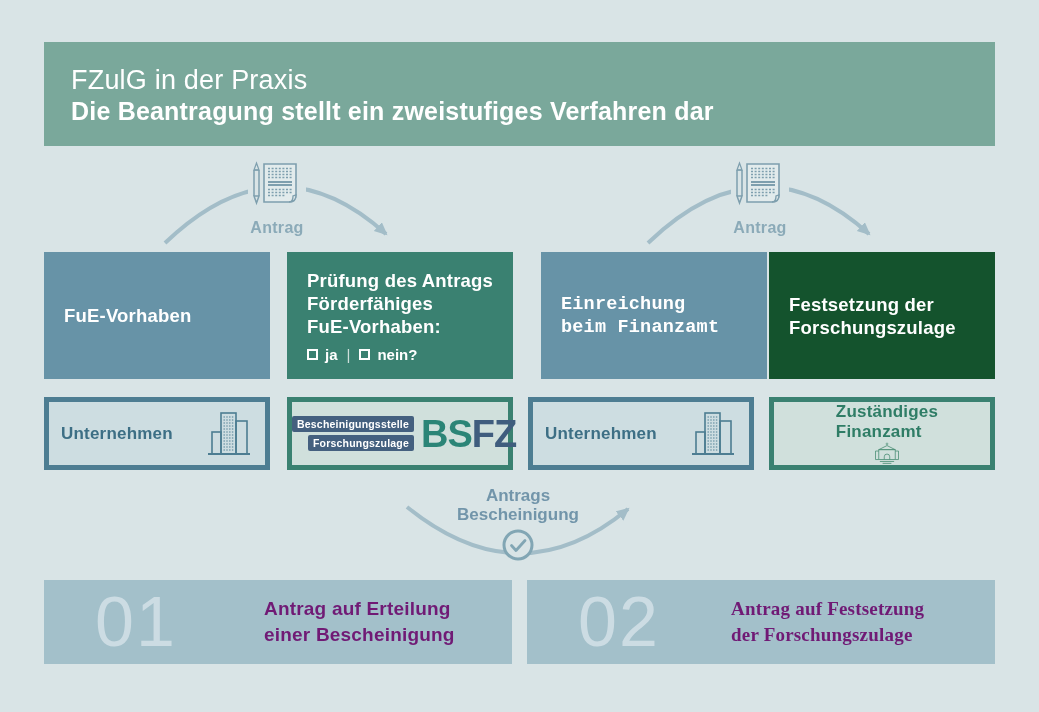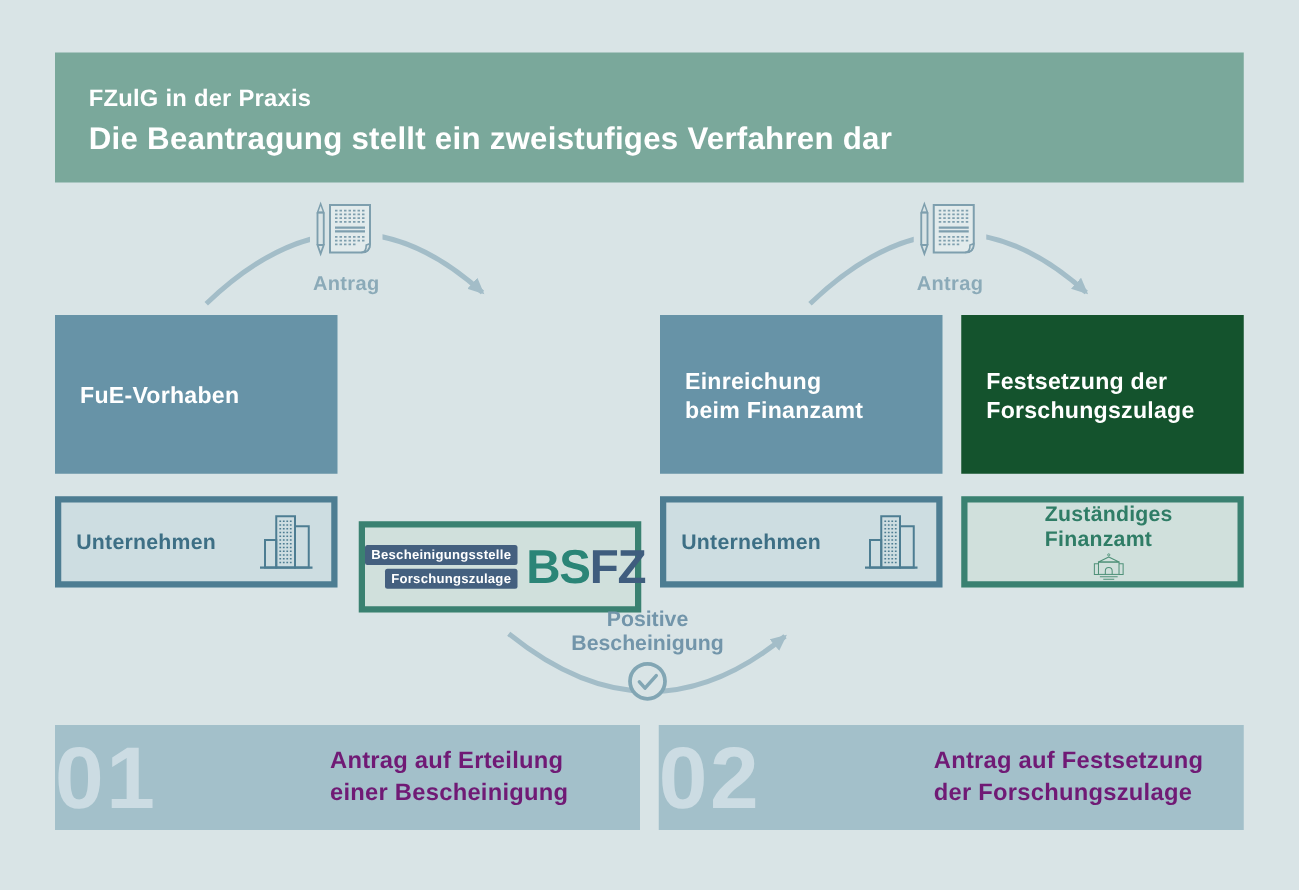--- a/index.html
+++ b/index.html
@@ -6,21 +6,21 @@
   *{box-sizing:border-box;}
   #stage{
     position:relative;width:1039px;height:712px;margin:0 auto;
     background:#d9e4e6;overflow:hidden;
     font-family:"Liberation Sans",sans-serif;
   }
   .abs{position:absolute;}
 
   
   .header{left:44px;top:42px;width:951px;height:104px;background:#7aa89b;color:#fff;padding:23px 0 0 27px;}
-  .header .l1{font-size:19px;font-weight:700;line-height:30px;letter-spacing:.2px;}
+  .header .l1{font-size:27px;font-weight:400;line-height:30px;letter-spacing:.2px;}
   .header .l2{font-size:25px;font-weight:700;line-height:33px;letter-spacing:.2px;}
 
   
   .arrow-group{top:158px;width:230px;height:88px;}
   .arrow-label{position:absolute;left:0;top:61px;width:100%;text-align:center;
     font-size:16px;font-weight:700;color:#8baab8;letter-spacing:.3px;}
 
   
   .flow-box{top:252px;width:226px;height:127px;color:#fff;padding:0 14px 0 20px;display:flex;flex-direction:column;justify-content:center;}
   .t-blue{background:#6793a7;}
@@ -34,33 +34,33 @@
   
   .actor{top:397px;width:226px;height:73px;border:5px solid;display:flex;align-items:center;}
   .a-blue{border-color:#4d7d92;background:#cddde1;color:#3d6f85;}
   .a-green{border-color:#3a8171;background:#d0e0dc;color:#2f7d66;}
   .actor .lbl{font-size:17px;font-weight:700;letter-spacing:.2px;line-height:20px;}
   .actor .spacer{flex:1;}
   .pad-l{padding-left:19px;}
   .pad-r{padding-right:13px;padding-left:12px;}
 
   
-  .bsfz-wrap{justify-content:flex-start;gap:7px;margin-top:20px;}
+  .bsfz-wrap{justify-content:flex-start;gap:7px;}
   .chip-col{display:flex;flex-direction:column;align-items:flex-end;gap:3px;}
   .chip{background:#44607f;color:#fff;font-size:10.5px;font-weight:700;padding:2px 5px;border-radius:2px;letter-spacing:.2px;line-height:12px;}
   .bsfz-word{font-size:38px;font-weight:700;letter-spacing:-1px;line-height:36px;}
   .bsfz-teal{color:#2b8577;}
   .bsfz-navy{color:#3f5d7e;}
 
   
   .positive{left:418px;top:486px;width:200px;text-align:center;color:#7295aa;font-size:17px;font-weight:700;line-height:19px;}
 
   
   .step{top:580px;width:468px;height:84px;background:#a3c0ca;display:flex;align-items:center;}
-  .step .num{width:184px;text-align:left;font-size:70px;font-weight:700;color:#ccdce3;letter-spacing:2px;line-height:70px;}
+  .step .num{width:184px;text-align:center;font-size:70px;font-weight:400;color:#ccdce3;letter-spacing:2px;line-height:70px;}
   .step .txt{color:#701a75;font-size:19px;font-weight:700;line-height:26px;letter-spacing:.2px;}
 
   svg{display:block;}
 </style>
 </head>
 <body>
 
 <div id="stage">
 
   <div class="abs header">
@@ -111,22 +111,34 @@
         <path d="M106 31.5 h24 M106 34.5 h24 M106 37.5 h18" stroke="#7e9fae" stroke-width="1.4" stroke-dasharray="2 1.6"></path>
       </g>
     </svg>
     <div class="arrow-label">Antrag</div>
   </div>
 
   <div class="abs flow-box t-blue" style="left:44px;">
     <div class="ln">FuE-Vorhaben</div>
   </div>
 
-
-  <div class="abs flow-box t-blue" style="left:528px;">
+  <div class="abs flow-box t-dgreen" style="left:287px;">
+    <div class="ln">Prüfung des Antrags</div>
+    <div class="ln">Förderfähiges</div>
+    <div class="ln">FuE-Vorhaben:</div>
+    <div class="opt-row">
+      <span class="cbx"></span>
+      <span>ja</span>
+      <span class="opt-sep">|</span>
+      <span class="cbx"></span>
+      <span>nein?</span>
+    </div>
+  </div>
+
+  <div class="abs flow-box t-blue" style="left:541px;font-family:Liberation Mono, monospace;">
     <div class="ln">Einreichung</div>
     <div class="ln">beim Finanzamt</div>
   </div>
 
   <div class="abs flow-box t-lgreen" style="left:769px;">
     <div class="ln">Festsetzung der</div>
     <div class="ln">Forschungszulage</div>
   </div>
 
   <div class="abs actor a-blue pad-l pad-r" style="left:44px;">
@@ -171,21 +183,21 @@
       <circle cx="24" cy="3.5" r="1.6" fill="none" stroke="#4f9179" stroke-width="1.3"></circle>
       <path d="M9 14 L24 6.5 L39 14 Z" fill="none" stroke="#4f9179" stroke-width="1.5" stroke-linejoin="round"></path>
       <rect x="9" y="14" width="30" height="18" fill="none" stroke="#4f9179" stroke-width="1.5"></rect>
       <path d="M9 16.5 H3 V32 H9 M39 16.5 H45 V32 H39" fill="none" stroke="#4f9179" stroke-width="1.5"></path>
       <path d="M19 32 V27 A5 5 0 0 1 29 27 V32" fill="none" stroke="#4f9179" stroke-width="1.5"></path>
       <path d="M11 35.5 H37 M16 39 H32" stroke="#4f9179" stroke-width="1.6"></path>
     </svg>
   </div>
 
   <div class="abs positive">
-    <div>Positive</div>
+    <div>Antrags</div>
     <div>Bescheinigung</div>
   </div>
   <svg class="abs" style="left:400px;top:490px;" width="240" height="85" viewBox="0 0 240 85">
     <defs>
       <marker id="ah3" markerUnits="userSpaceOnUse" markerWidth="16" markerHeight="14" refX="11" refY="6" orient="auto">
         <path d="M0 0 L13 6 L0 12 Z" fill="#a3bdc8"></path>
       </marker>
     </defs>
     <path d="M7 17 Q120 108.5 228 19" fill="none" stroke="#a3bdc8" stroke-width="4" marker-end="url(#ah3)"></path>
     <g>
@@ -197,19 +209,19 @@
   <div class="abs step" style="left:44px;">
     <div class="num">01</div>
     <div class="txt" style="margin-left:36px;">
       <div>Antrag auf Erteilung</div>
       <div>einer Bescheinigung</div>
     </div>
   </div>
 
   <div class="abs step" style="left:527px;">
     <div class="num">02</div>
-    <div class="txt" style="margin-left:36px;">
+    <div class="txt" style="margin-left:20px;font-family:Liberation Serif, serif;">
       <div>Antrag auf Festsetzung</div>
       <div>der Forschungszulage</div>
     </div>
   </div>
 
 </div>
 
 </body></html>

